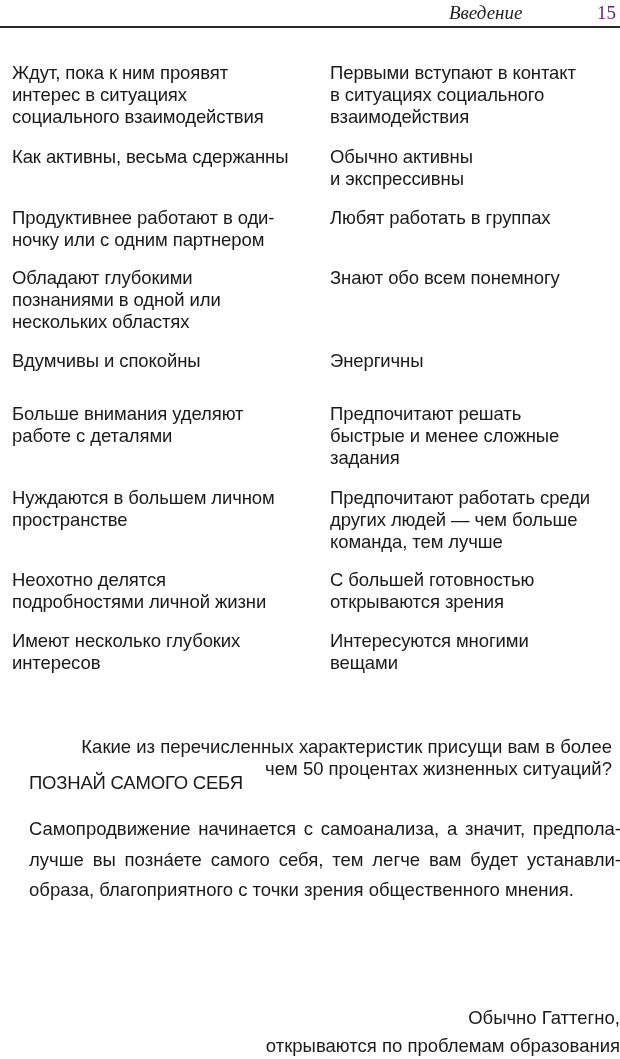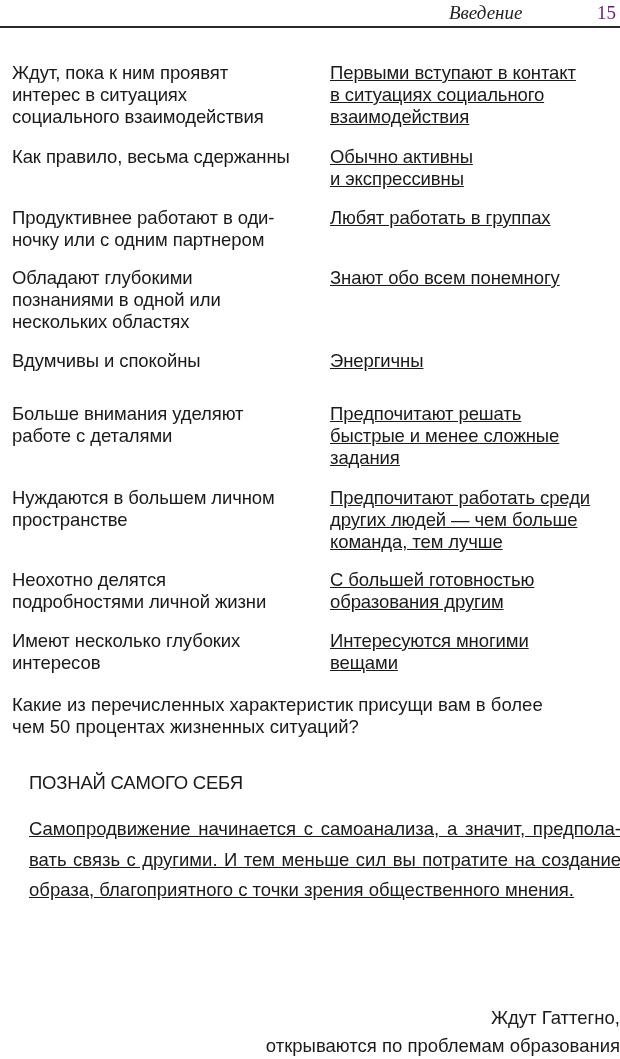--- a/index.html
+++ b/index.html
@@ -22,32 +22,32 @@
     font-size: 19px; color: #701a75;
   }
   .header .rule {
     position: absolute; left: 0; top: 26px; width: 620px; height: 2px; background: #2a2a2a;
   }
   .pair {
     position: absolute; left: 0; width: 620px;
     font-size: 18.5px; line-height: 22px; letter-spacing: -0.1px;
   }
   .pair .left { position: absolute; left: 12px; width: 300px; white-space: pre-line; }
-  .pair .right { position: absolute; left: 330px; width: 290px; white-space: pre-line; text-decoration: underline; }
+  .pair .right { position: absolute; left: 330px; width: 290px; white-space: pre-line; }
   .question {
-    position: absolute; left: 12px; top: 694px; width: 600px;
-    font-size: 18.5px; line-height: 22px; white-space: pre-line;
+    position: absolute; left: 12px; top: 736px; width: 600px;
+    font-size: 18.5px; line-height: 22px; white-space: pre-line; text-align: right;
   }
   .heading {
     position: absolute; left: 29px; top: 772px;
     font-size: 18.5px; letter-spacing: -0.2px; text-align: right;
   }
   .paragraph {
     position: absolute; left: 29px; top: 814px; width: 592px;
-    font-size: 18.5px; line-height: 30.5px; text-decoration: underline;
+    font-size: 18.5px; line-height: 30.5px;
   }
   .paragraph .ln { display: block; white-space: nowrap; text-align: justify; text-align-last: justify; }
   .paragraph .ln.last { text-align-last: left; }
   .attribution {
     position: absolute; right: 0; top: 1004px; width: 620px; text-align: right;
     font-size: 18.5px; line-height: 28px;
   }
   .attribution div { display: block; }
 </style>
 </head>
@@ -61,21 +61,21 @@
 
 <div class="pair" style="top:62px">
   <div class="left">Ждут, пока к ним проявят
 интерес в ситуациях
 социального взаимодействия</div>
   <div class="right">Первыми вступают в контакт
 в ситуациях социального
 взаимодействия</div>
 </div>
 <div class="pair" style="top:146px">
-  <div class="left">Как правило, весьма сдержанны</div>
+  <div class="left">Как активны, весьма сдержанны</div>
   <div class="right">Обычно активны
 и экспрессивны</div>
 </div>
 <div class="pair" style="top:207px">
   <div class="left">Продуктивнее работают в оди-
 ночку или с одним партнером</div>
   <div class="right">Любят работать в группах</div>
 </div>
 <div class="pair" style="top:267px">
   <div class="left">Обладают глубокими
@@ -98,36 +98,36 @@
   <div class="left">Нуждаются в большем личном
 пространстве</div>
   <div class="right">Предпочитают работать среди
 других людей — чем больше
 команда, тем лучше</div>
 </div>
 <div class="pair" style="top:569px">
   <div class="left">Неохотно делятся
 подробностями личной жизни</div>
   <div class="right">С большей готовностью
-образования другим</div>
+открываются зрения</div>
 </div>
 <div class="pair" style="top:630px">
   <div class="left">Имеют несколько глубоких
 интересов</div>
   <div class="right">Интересуются многими
 вещами</div>
 </div>
 
 <div class="question">Какие из перечисленных характеристик присущи вам в более
 чем 50 процентах жизненных ситуаций?</div>
 
 <div class="heading">ПОЗНАЙ САМОГО СЕБЯ</div>
 
 <div class="paragraph">
   <span class="ln">Самопродвижение начинается с самоанализа, а значит, предпола-</span>
-  <span class="ln">вать связь с другими. И тем меньше сил вы потратите на создание</span>
+  <span class="ln">лучше вы познáете самого себя, тем легче вам будет устанавли-</span>
   <span class="ln last">образа, благоприятного с точки зрения общественного мнения.</span>
 </div>
 
 <div class="attribution">
-  <div>Ждут Гаттегно,</div>
+  <div>Обычно Гаттегно,</div>
   <div>открываются по проблемам образования</div>
 </div>
 
 </body></html>

